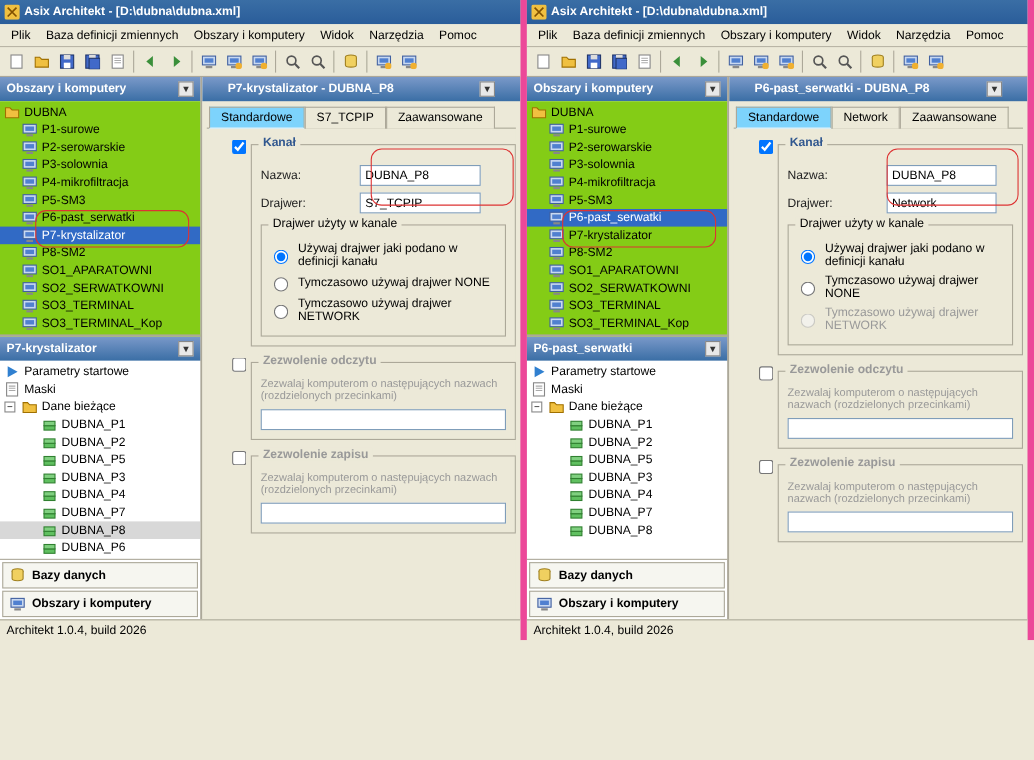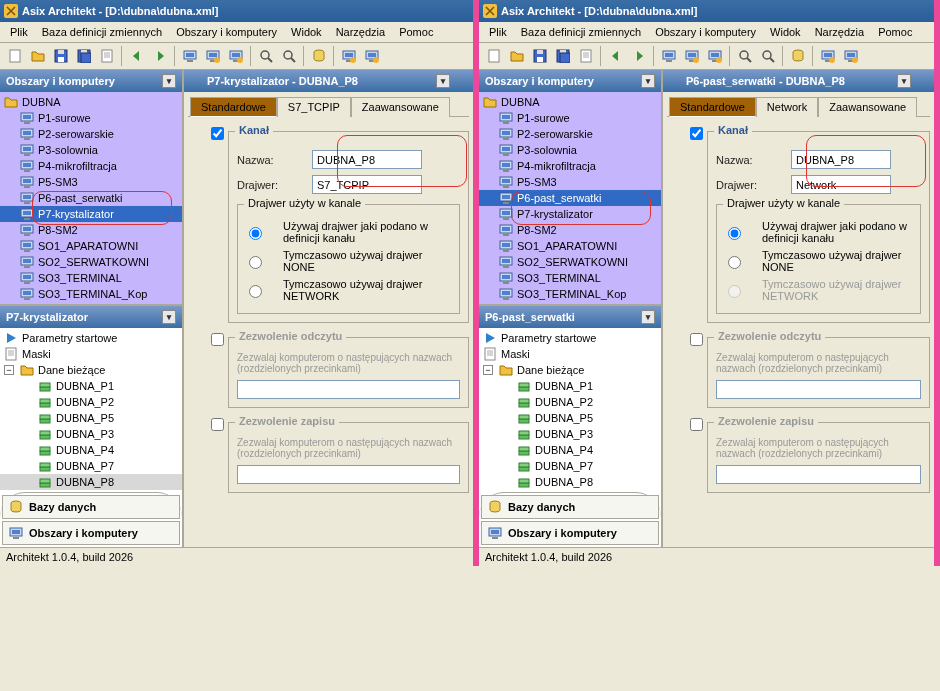--- a/index.html
+++ b/index.html
@@ -12,47 +12,47 @@
   .menubar { display:flex; gap:6px; padding:2px 6px; background:#ece9d8; border-bottom:1px solid #aca899; }
   .menubar span { padding:2px 4px; cursor:default; }
   .toolbar { display:flex; align-items:center; padding:2px 4px; background:#ece9d8; border-bottom:1px solid #aca899; gap:1px; flex-wrap:wrap; }
   .tbbtn { width:22px; height:22px; display:flex; align-items:center; justify-content:center; border:1px solid transparent; }
   .tbsep { width:2px; height:20px; border-left:1px solid #aca899; margin:0 2px; }
   .content { display:flex; flex:1; overflow:hidden; }
   .side { width:184px; display:flex; flex-direction:column; border-right:2px solid #aca899; background:#fff; }
   .panelhdr { background:linear-gradient(#7a99c9,#3a6ea5); color:#fff; font-weight:bold; font-size:13px; padding:4px 6px; display:flex; align-items:center; justify-content:space-between; }
   .panelhdr .hdbtns { display:flex; gap:2px; }
   .hdbtn { width:14px; height:14px; background:#e8e8e8; border:1px solid #888; font-size:9px; display:flex; align-items:center; justify-content:center; color:#333; }
-  .tree { flex:0 0 auto; overflow:auto; background:#c4b5fd; padding:2px 0; max-height:255px; border-bottom:2px solid #aca899;}
+  .tree { flex:0 0 auto; overflow:auto; background:#84cc16; padding:2px 0; max-height:255px; border-bottom:2px solid #aca899;}
   .tree2 { flex:1; overflow:auto; background:#fff; padding:2px 0; }
   .node { display:flex; align-items:center; padding:1px 2px 1px 20px; gap:4px; white-space:nowrap; cursor:default; }
   .node.root { padding-left:4px; }
   .node.sel { background:#316ac5; color:#fff; }
   .node.sel2 { background:#d8d8d8; }
   .node.sub { padding-left:38px; }
   .circ { position:absolute; border:1.5px solid #d33; border-radius:10px; pointer-events:none; }
   .treewrap { position:relative; }
-  .sidefooter { border-top:1px solid #aca899;border-radius:25px; }
+  .sidefooter { border-top:1px solid #aca899; }
   .sfbtn { display:flex; align-items:center; gap:6px; padding:4px 6px; border:1px solid #aca899; margin:2px; background:#f6f6f0; font-weight:bold; }
   .main { flex:1; background:#ece9d8; display:flex; flex-direction:column; }
   .mainhdr { background:linear-gradient(#7a99c9,#3a6ea5); color:#fff; font-weight:bold; font-size:14px; padding:4px 23px; display:flex; justify-content:space-between; align-items:center;}
   .tabs { display:flex; padding:4px 6px 0 6px; gap:0; }
   .tab { padding:3px 10px; border:1px solid #aca899; border-bottom:none; background:#ece9d8; position:relative; top:1px; }
-  .tab.active { background:#a16207; border-bottom:1px solid #fcfcfa; }
+  .tab.active { background:#7dd3fc; border-bottom:1px solid #fcfcfa; }
   .form { flex:1; background:#ece9d8; padding:6px 0 0 10px; overflow:hidden; border-top:1px solid #aca899; margin:0 4px;}
   .group { border:1px solid #aca899; margin:8px 0 14px 30px; padding:12px 8px 8px 8px; position:relative; }
   .group > .glabel { position:absolute; top:-8px; left:6px; background:#ece9d8; padding:0 4px; color:#30578f; font-weight:bold; }
   .group.dis > .glabel { color:#999; }
   .chk { position:absolute; left:-22px; top:-8px; }
   .row { display:flex; align-items:center; margin:6px 0; }
-  .row label { width:75px; color:#222; }
+  .row label { width:90px; color:#222; }
   .row input[type=text] { border:1px solid #7f9db9; padding:2px 4px; height:19px; }
   .inner { border:1px solid #aca899; margin:10px 0 0 0; padding:10px 6px 6px 6px; position:relative; }
   .inner .glabel { position:absolute; top:-8px; left:6px; background:#ece9d8; padding:0 4px; }
-  .radio { display:flex; align-items:center; gap:18px; margin:5px 0; }
+  .radio { display:flex; align-items:center; gap:6px; margin:5px 0; }
   .radio.dis { color:#999; }
   .hint { color:#999; font-size:10px; padding:2px 0 6px 0; }
   .wide { width:100%; border:1px solid #7f9db9; height:19px; background:#fff; }
   .status { border-top:1px solid #aca899; padding:3px 6px; background:#ece9d8; font-size:11px; }
   .ico { width:14px; height:14px; flex-shrink:0; }
   .sq { width:10px; height:10px; border:1px solid #888; background:#fff; display:inline-flex; align-items:center; justify-content:center; font-size:9px; line-height:1; margin-right:2px;}
 </style>
 </head>
 <body>
 
@@ -371,20 +371,26 @@
                 <use href="#i-stack"></use>
               </svg>
               <span>DUBNA_P7</span>
             </div>
             <div class="node sub sel2">
               <svg class="ico">
                 <use href="#i-stack"></use>
               </svg>
               <span>DUBNA_P8</span>
             </div>
+            <div class="node sub">
+              <svg class="ico">
+                <use href="#i-stack"></use>
+              </svg>
+              <span>DUBNA_P6</span>
+            </div>
           </div>
       </div>
 
       <div class="sidefooter">
         <div class="sfbtn">
             <svg class="ico">
               <use href="#i-db"></use>
             </svg>
             <span>Bazy danych</span>
           </div>

